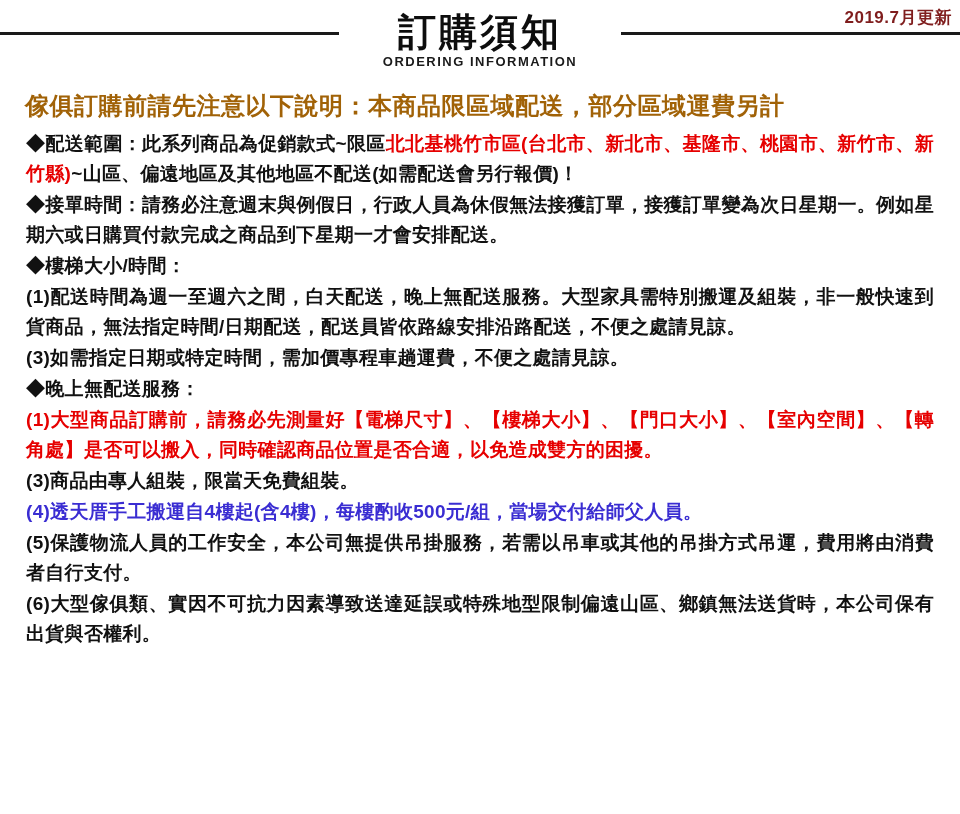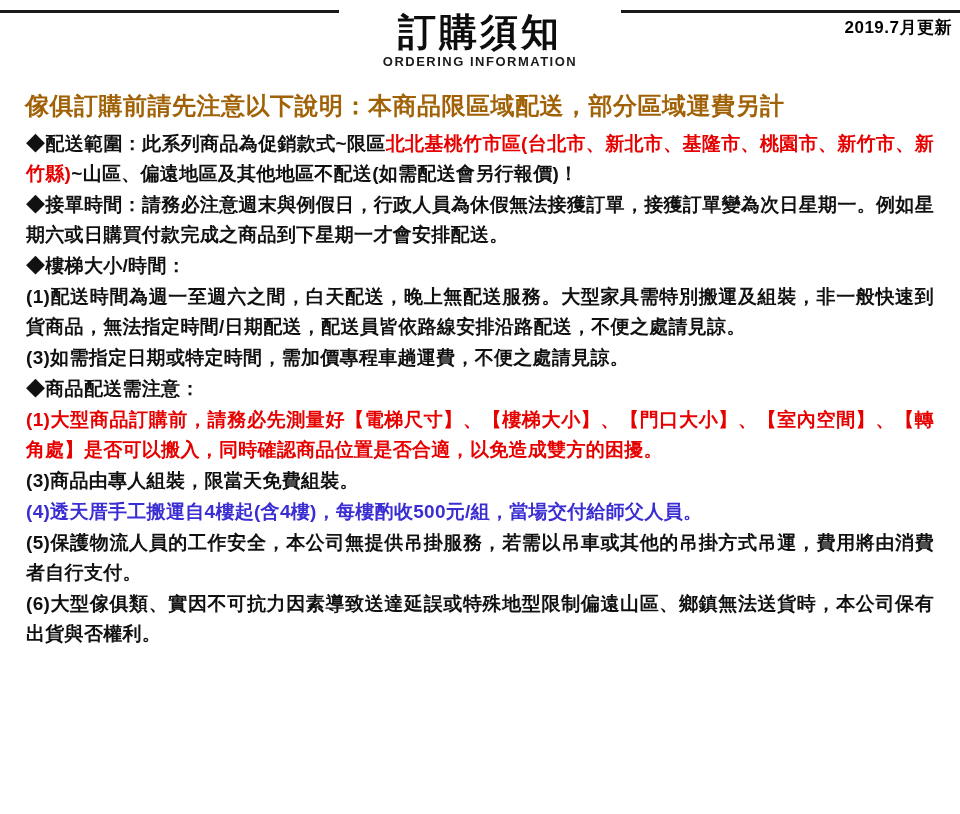--- a/index.html
+++ b/index.html
@@ -14,33 +14,33 @@
     box-sizing: border-box;
   }
   
   .header {
     position: relative;
     height: 80px;
     width: 100%;
   }
   .updated {
     position: absolute;
-    top: 16px;
+    top: 6px;
     right: 8px;
     font-size: 17px;
-    color: #000000;
+    color: #7f1d1d;
     letter-spacing: 0.5px;
   }
   .header-row {
     position: absolute;
     top: 10px;
     left: 0;
     right: 0;
     display: flex;
-    align-items: flex-start;
+    align-items: center;
   }
   .rule {
     flex: 1;
     height: 3px;
     background: #1a1a1a;
     margin-bottom: 12px;
   }
   .title-col {
     display: flex;
     flex-direction: column;
@@ -104,21 +104,21 @@
   </div>
 
   <div class="notice">
     <h2 class="headline" style="color: #a16207;">傢俱訂購前請先注意以下說明：本商品限區域配送，部分區域運費另計</h2>
     <div>
         <p class="para"><span class="" style="color: rgb(17, 17, 17);">◆配送範圍：此系列商品為促銷款式~限區</span><span class="" style="color: rgb(230, 0, 0);">北北基桃竹市區(台北市、新北市、基隆市、桃園市、新竹市、新竹縣)</span><span class="" style="color: rgb(17, 17, 17);">~山區、偏遠地區及其他地區不配送(如需配送會另行報價)！</span></p>
         <p class="para"><span class="" style="color: rgb(17, 17, 17);">◆接單時間：請務必注意週末與例假日，行政人員為休假無法接獲訂單，接獲訂單變為次日星期一。例如星期六或日購買付款完成之商品到下星期一才會安排配送。</span></p>
         <p class="para"><span class="" style="color: rgb(17, 17, 17);">◆樓梯大小/時間：</span></p>
         <p class="para"><span class="" style="color: rgb(17, 17, 17);">(1)配送時間為週一至週六之間，白天配送，晚上無配送服務。大型家具需特別搬運及組裝，非一般快速到貨商品，無法指定時間/日期配送，配送員皆依路線安排沿路配送，不便之處請見諒。</span></p>
         <p class="para"><span class="" style="color: rgb(17, 17, 17);">(3)如需指定日期或特定時間，需加價專程車趟運費，不便之處請見諒。</span></p>
-        <p class="para"><span class="" style="color: rgb(17, 17, 17);">◆商品配送需注意：</span></p>
+        <p class="para"><span class="" style="color: rgb(17, 17, 17);">◆晚上無配送服務：</span></p>
         <p class="para"><span class="" style="color: rgb(230, 0, 0);">(1)大型商品訂購前，請務必先測量好【電梯尺寸】、【樓梯大小】、【門口大小】、【室內空間】、【轉角處】是否可以搬入，同時確認商品位置是否合適，以免造成雙方的困擾。</span></p>
         <p class="para"><span class="" style="color: rgb(17, 17, 17);">(3)商品由專人組裝，限當天免費組裝。</span></p>
         <p class="para"><span class="" style="color: rgb(58, 45, 210);">(4)透天厝手工搬運自4樓起(含4樓)，每樓酌收500元/組，當場交付給師父人員。</span></p>
         <p class="para"><span class="" style="color: rgb(17, 17, 17);">(5)保護物流人員的工作安全，本公司無提供吊掛服務，若需以吊車或其他的吊掛方式吊運，費用將由消費者自行支付。</span></p>
         <p class="para"><span class="" style="color: rgb(17, 17, 17);">(6)大型傢俱類、實因不可抗力因素導致送達延誤或特殊地型限制偏遠山區、鄉鎮無法送貨時，本公司保有出貨與否權利。</span></p>
       </div>
   </div>
 
 </div>
 

